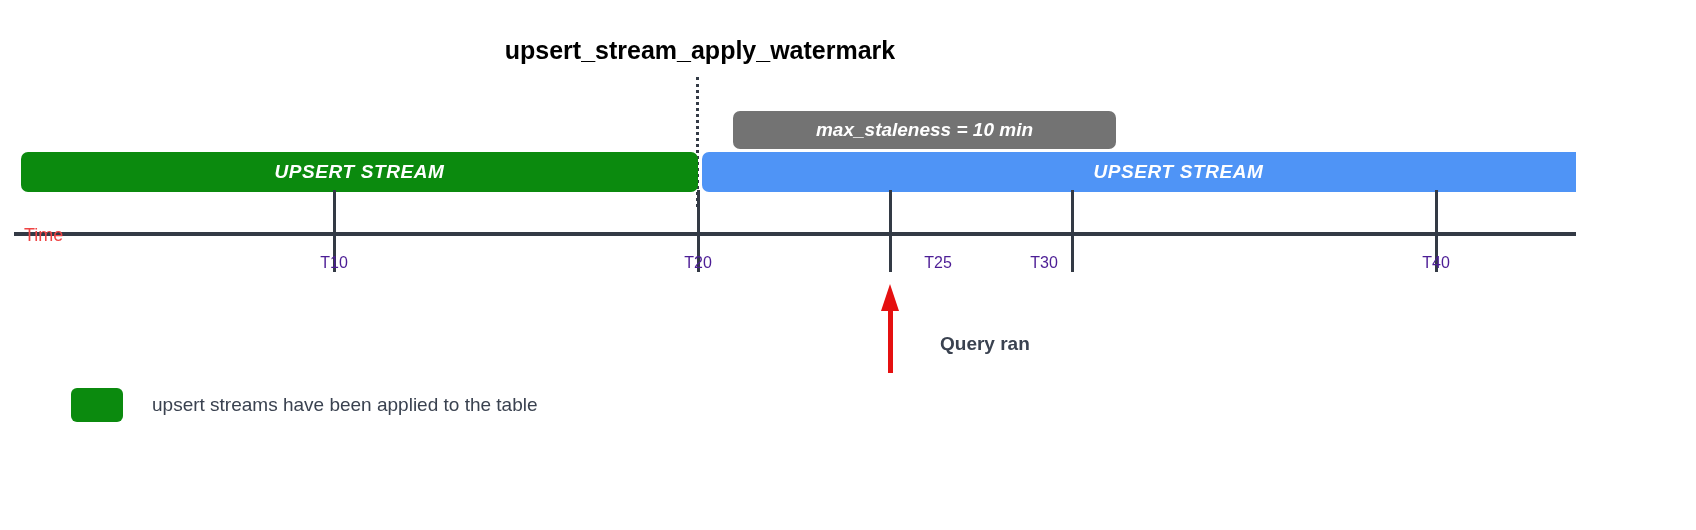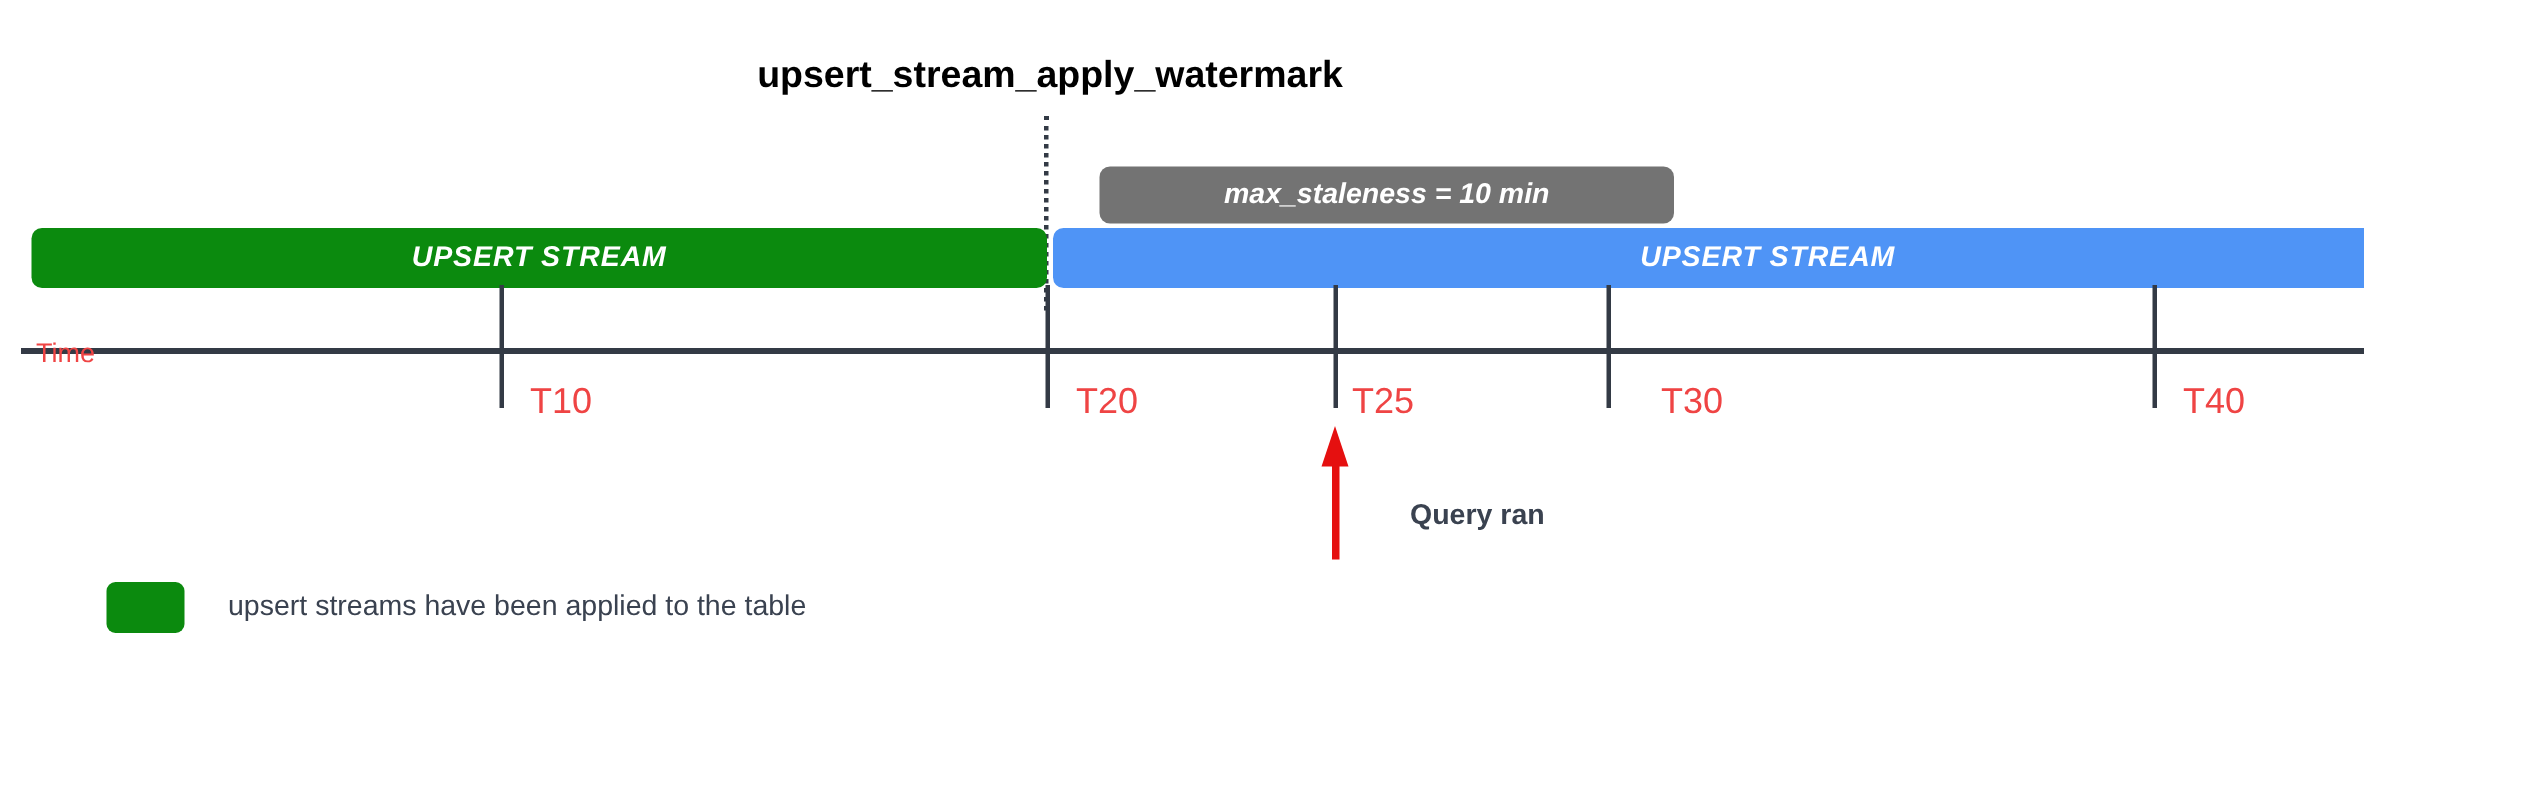--- a/index.html
+++ b/index.html
@@ -113,25 +113,24 @@
   .tick {
     position: absolute;
     top: 190px;
     width: 3px;
     height: 82px;
     background: #333a45;
   }
   .tick-label {
     position: absolute;
     top: 254px;
-    font-size: 24px;
-    color: #ef4444;
+    font-size: 16px;
+    color: #4c1d95;
     transform: translateX(-50%);
     white-space: nowrap;
-    margin-left: 40px;
   }
 
   
   .query-arrow-shaft {
     position: absolute;
     left: 888px;
     top: 310px;
     width: 5px;
     height: 63px;
     background: #e51010;
@@ -204,23 +203,23 @@
   <div class="axis-line"></div>
   <div class="axis-arrow"></div>
   <div class="axis-label">Time</div>
 
   <div id="ticks">
       <div class="tick" style="left: 333px;"></div>
       <div class="tick-label" style="left: 334px;">T10</div>
       <div class="tick" style="left: 697px;"></div>
       <div class="tick-label" style="left: 698px;">T20</div>
       <div class="tick" style="left: 889px;"></div>
-      <div class="tick-label" style="left: 882px;">T25</div>
+      <div class="tick-label" style="left: 938px;">T25</div>
       <div class="tick" style="left: 1071px;"></div>
-      <div class="tick-label" style="left: 1088px;">T30</div>
+      <div class="tick-label" style="left: 1044px;">T30</div>
       <div class="tick" style="left: 1435px;"></div>
       <div class="tick-label" style="left: 1436px;">T40</div>
     </div>
 
   <div class="query-arrow-shaft"></div>
   <div class="query-arrow-head"></div>
   <div class="query-label">Query ran</div>
 
   <div class="legend-row legend-row-1">
     <div class="legend-swatch green"></div>

